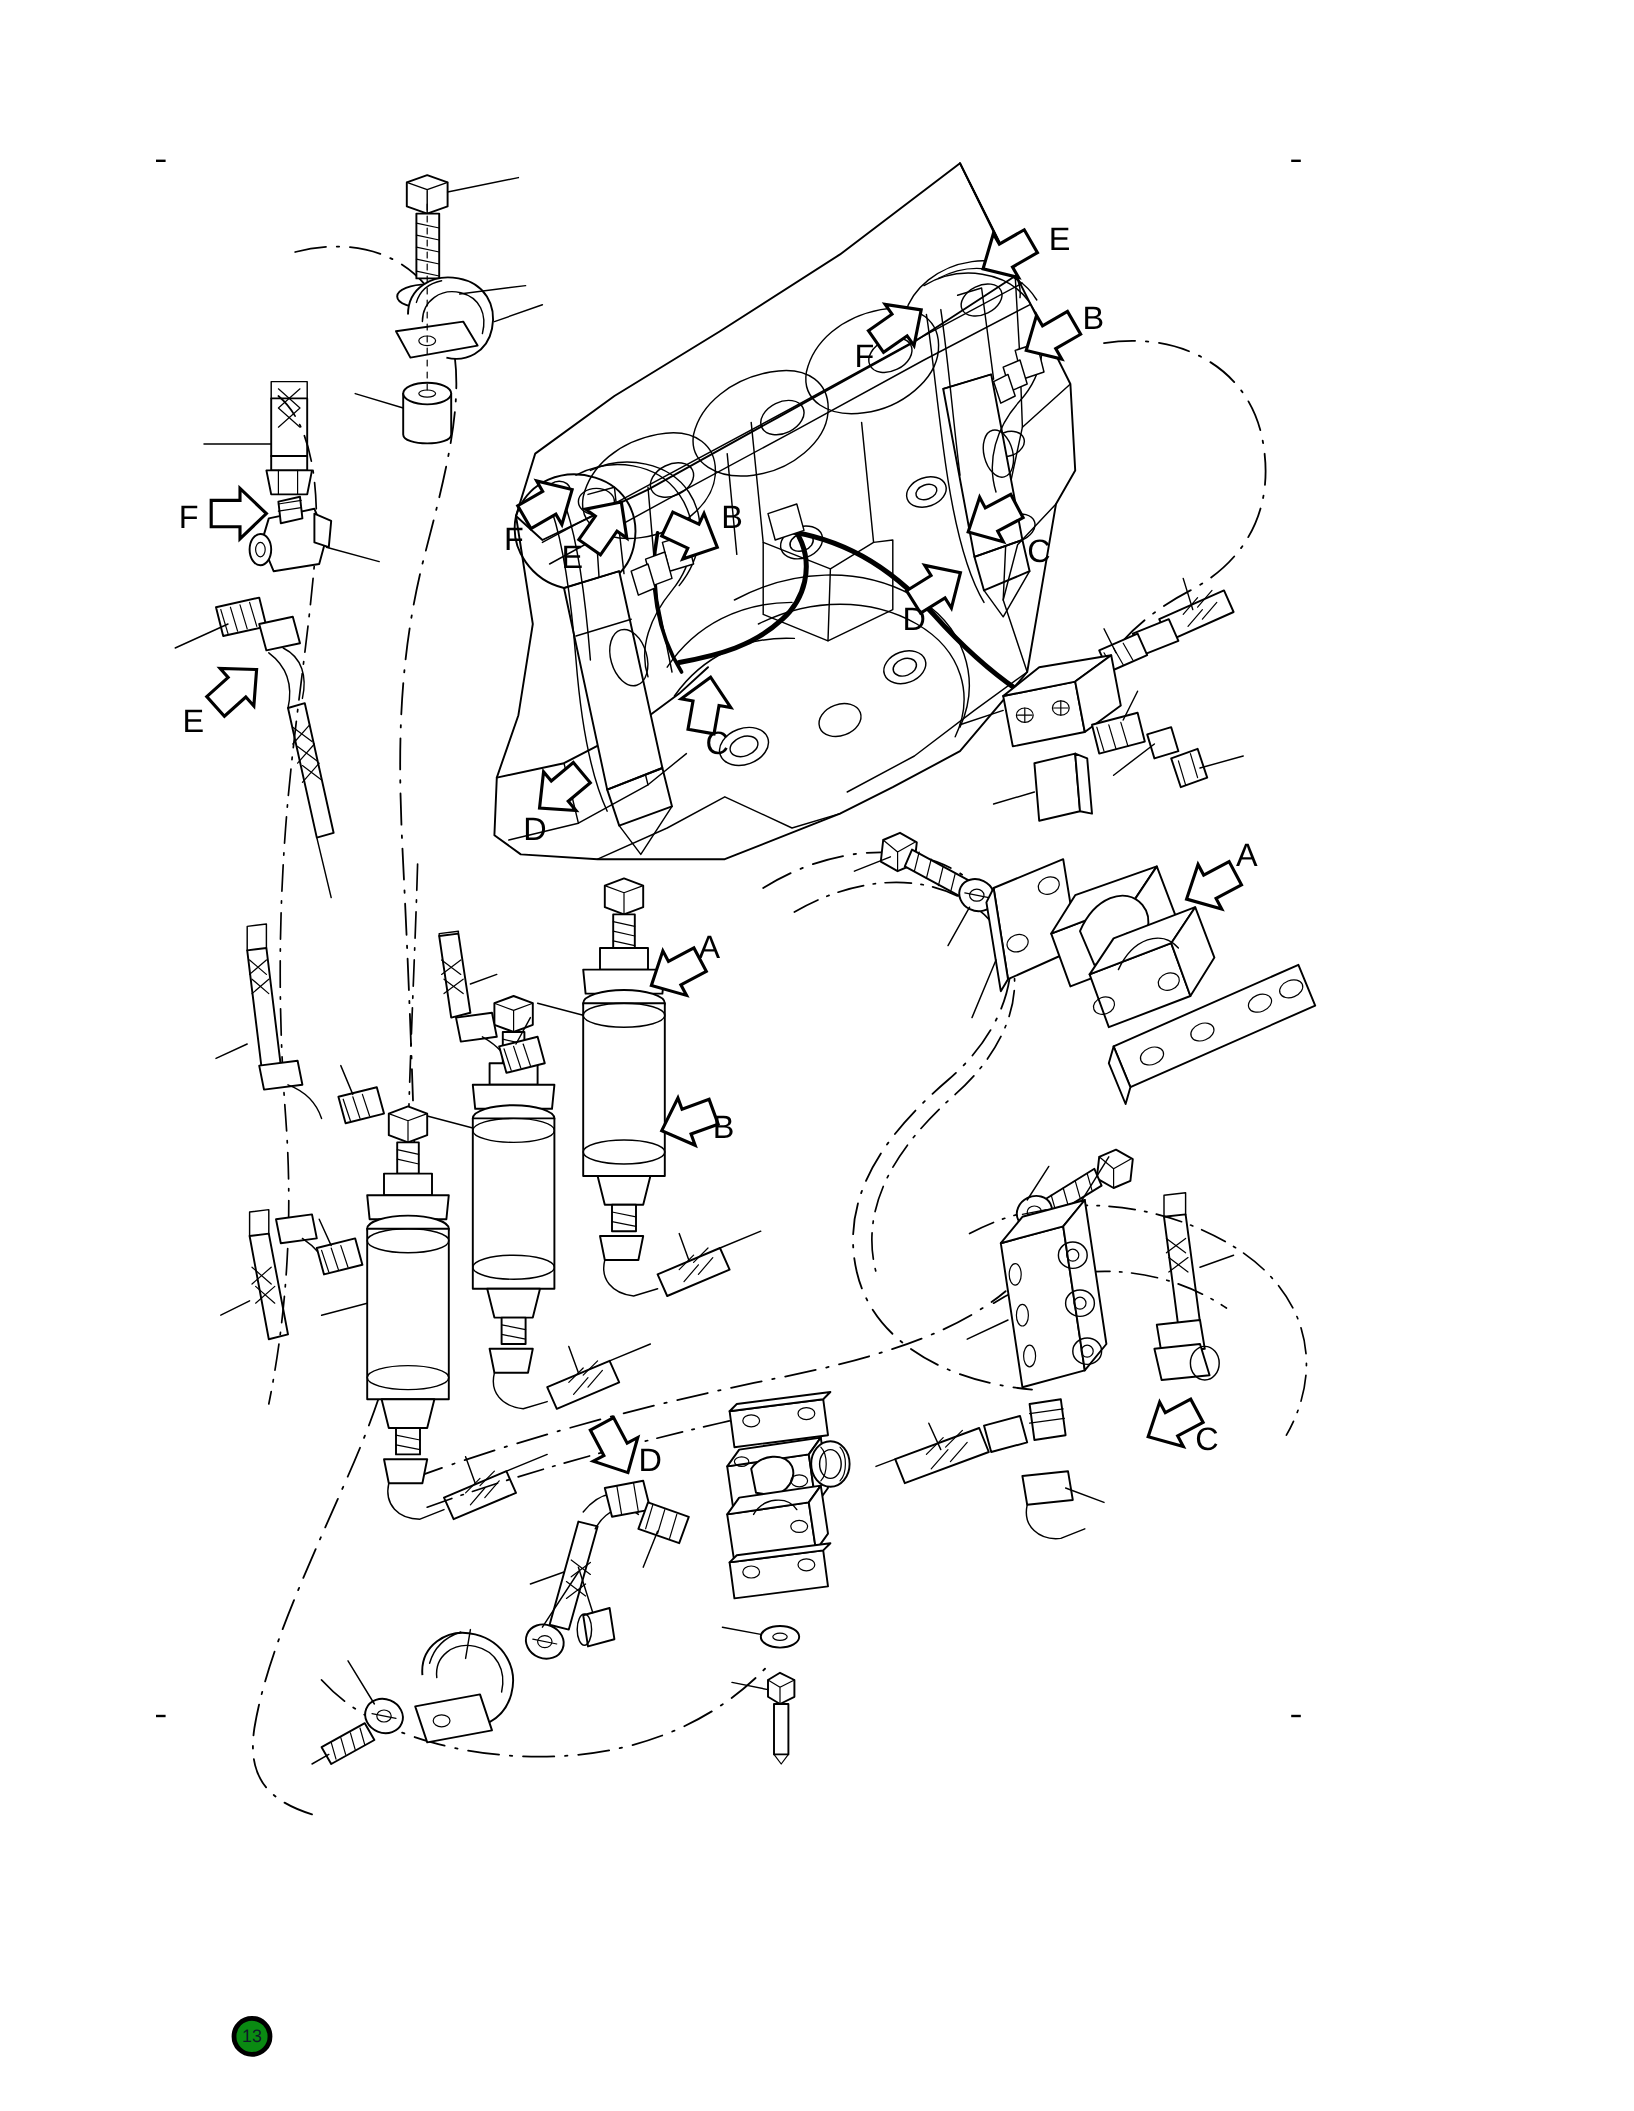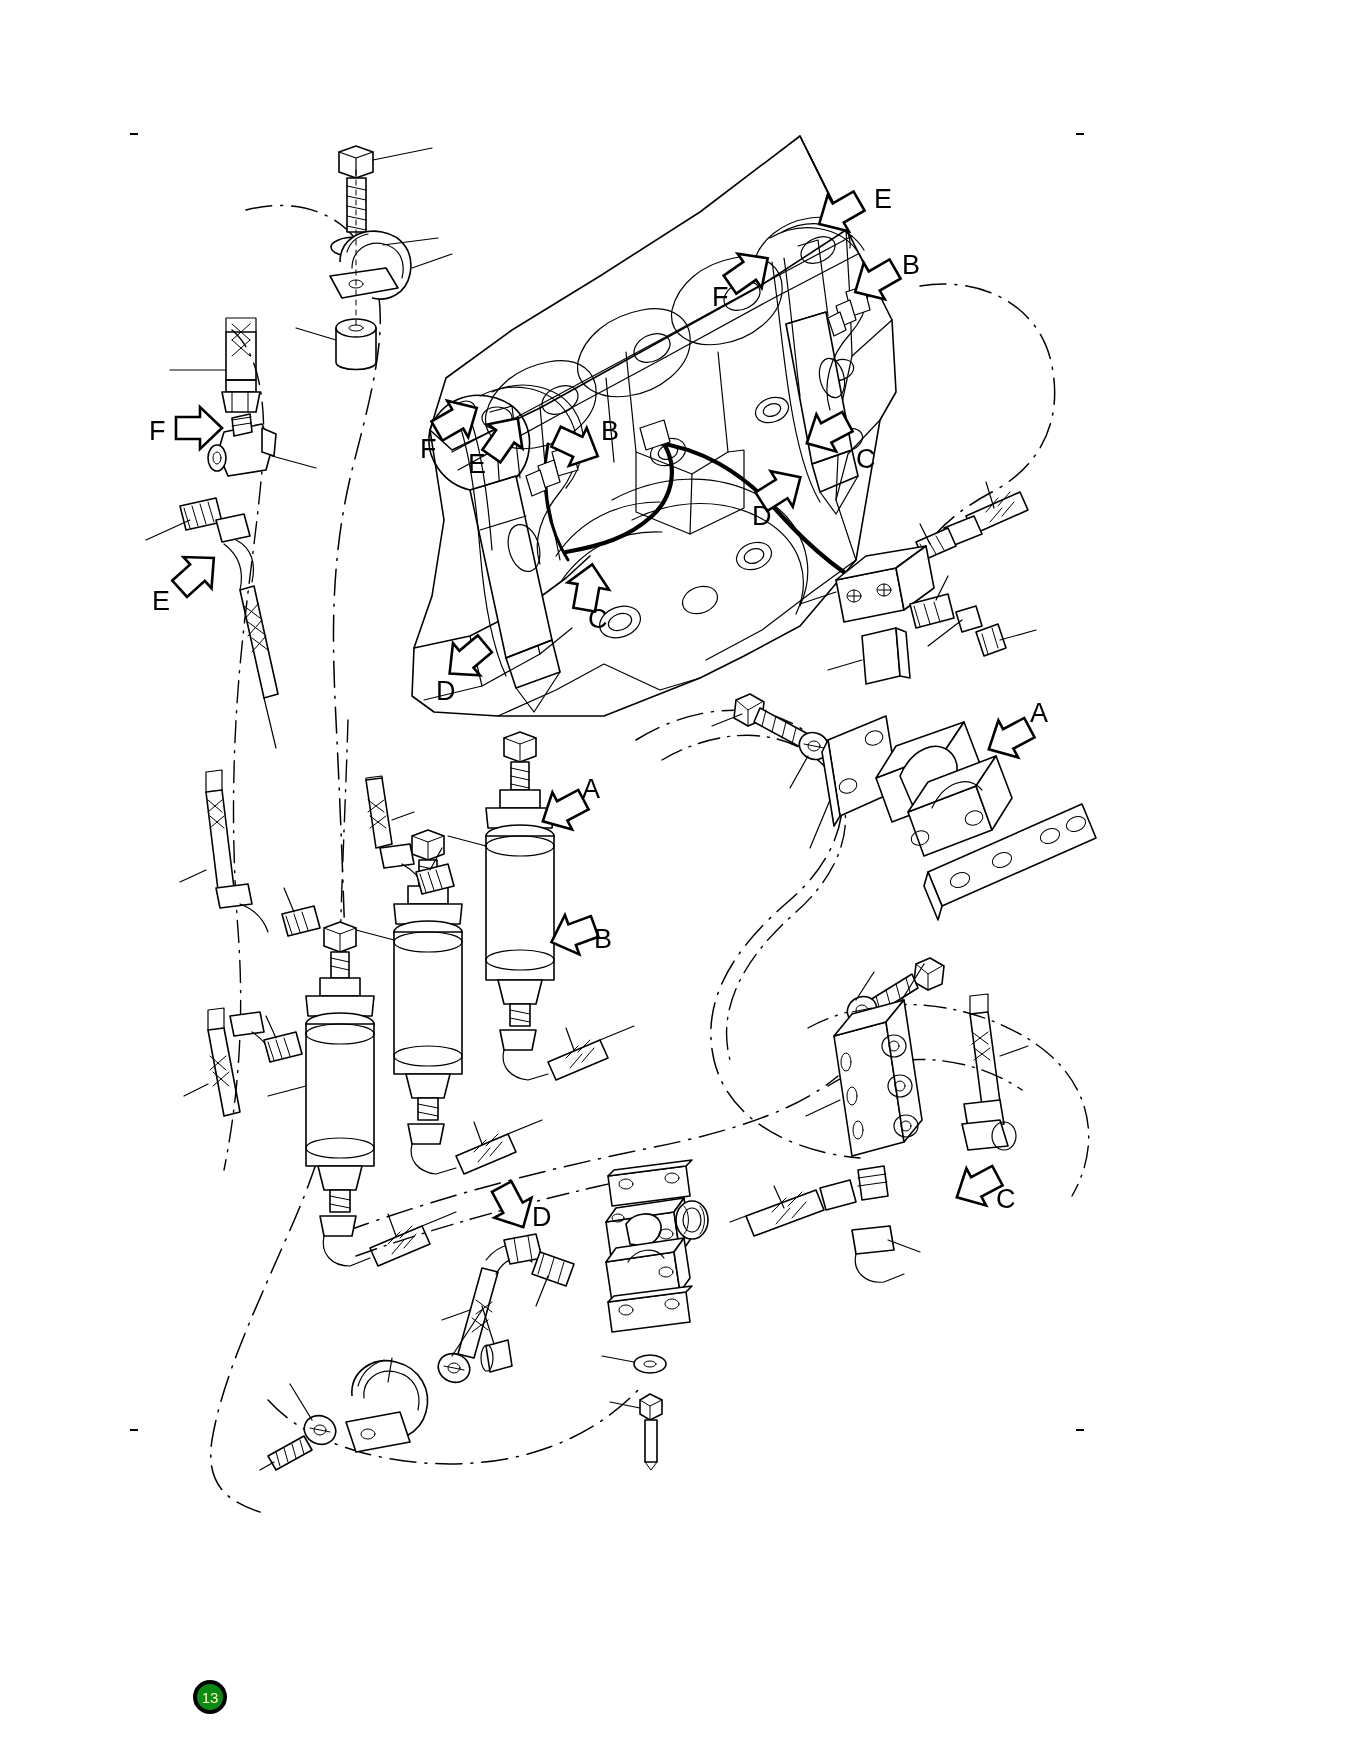--- a/index.html
+++ b/index.html
@@ -788,16 +788,16 @@
     <text class="calloutText" x="996" y="1208">C</text>
 
     <g transform="translate(512,1206) rotate(62)">
       <use href="#blockArrow"></use>
     </g>
     <text class="calloutText" x="532" y="1226">D</text>
   </svg>
 
   </div>
 
-  <div class="badge" style="left: 193px; top: 1680px; background: rgb(10, 138, 18); color: #fef9c3;">
+  <div class="badge" style="left: 193px; top: 1680px; background: rgb(10, 138, 18); color: #0f172a;">
     <span>13</span>
   </div>
 </div>
 
 </body></html>

